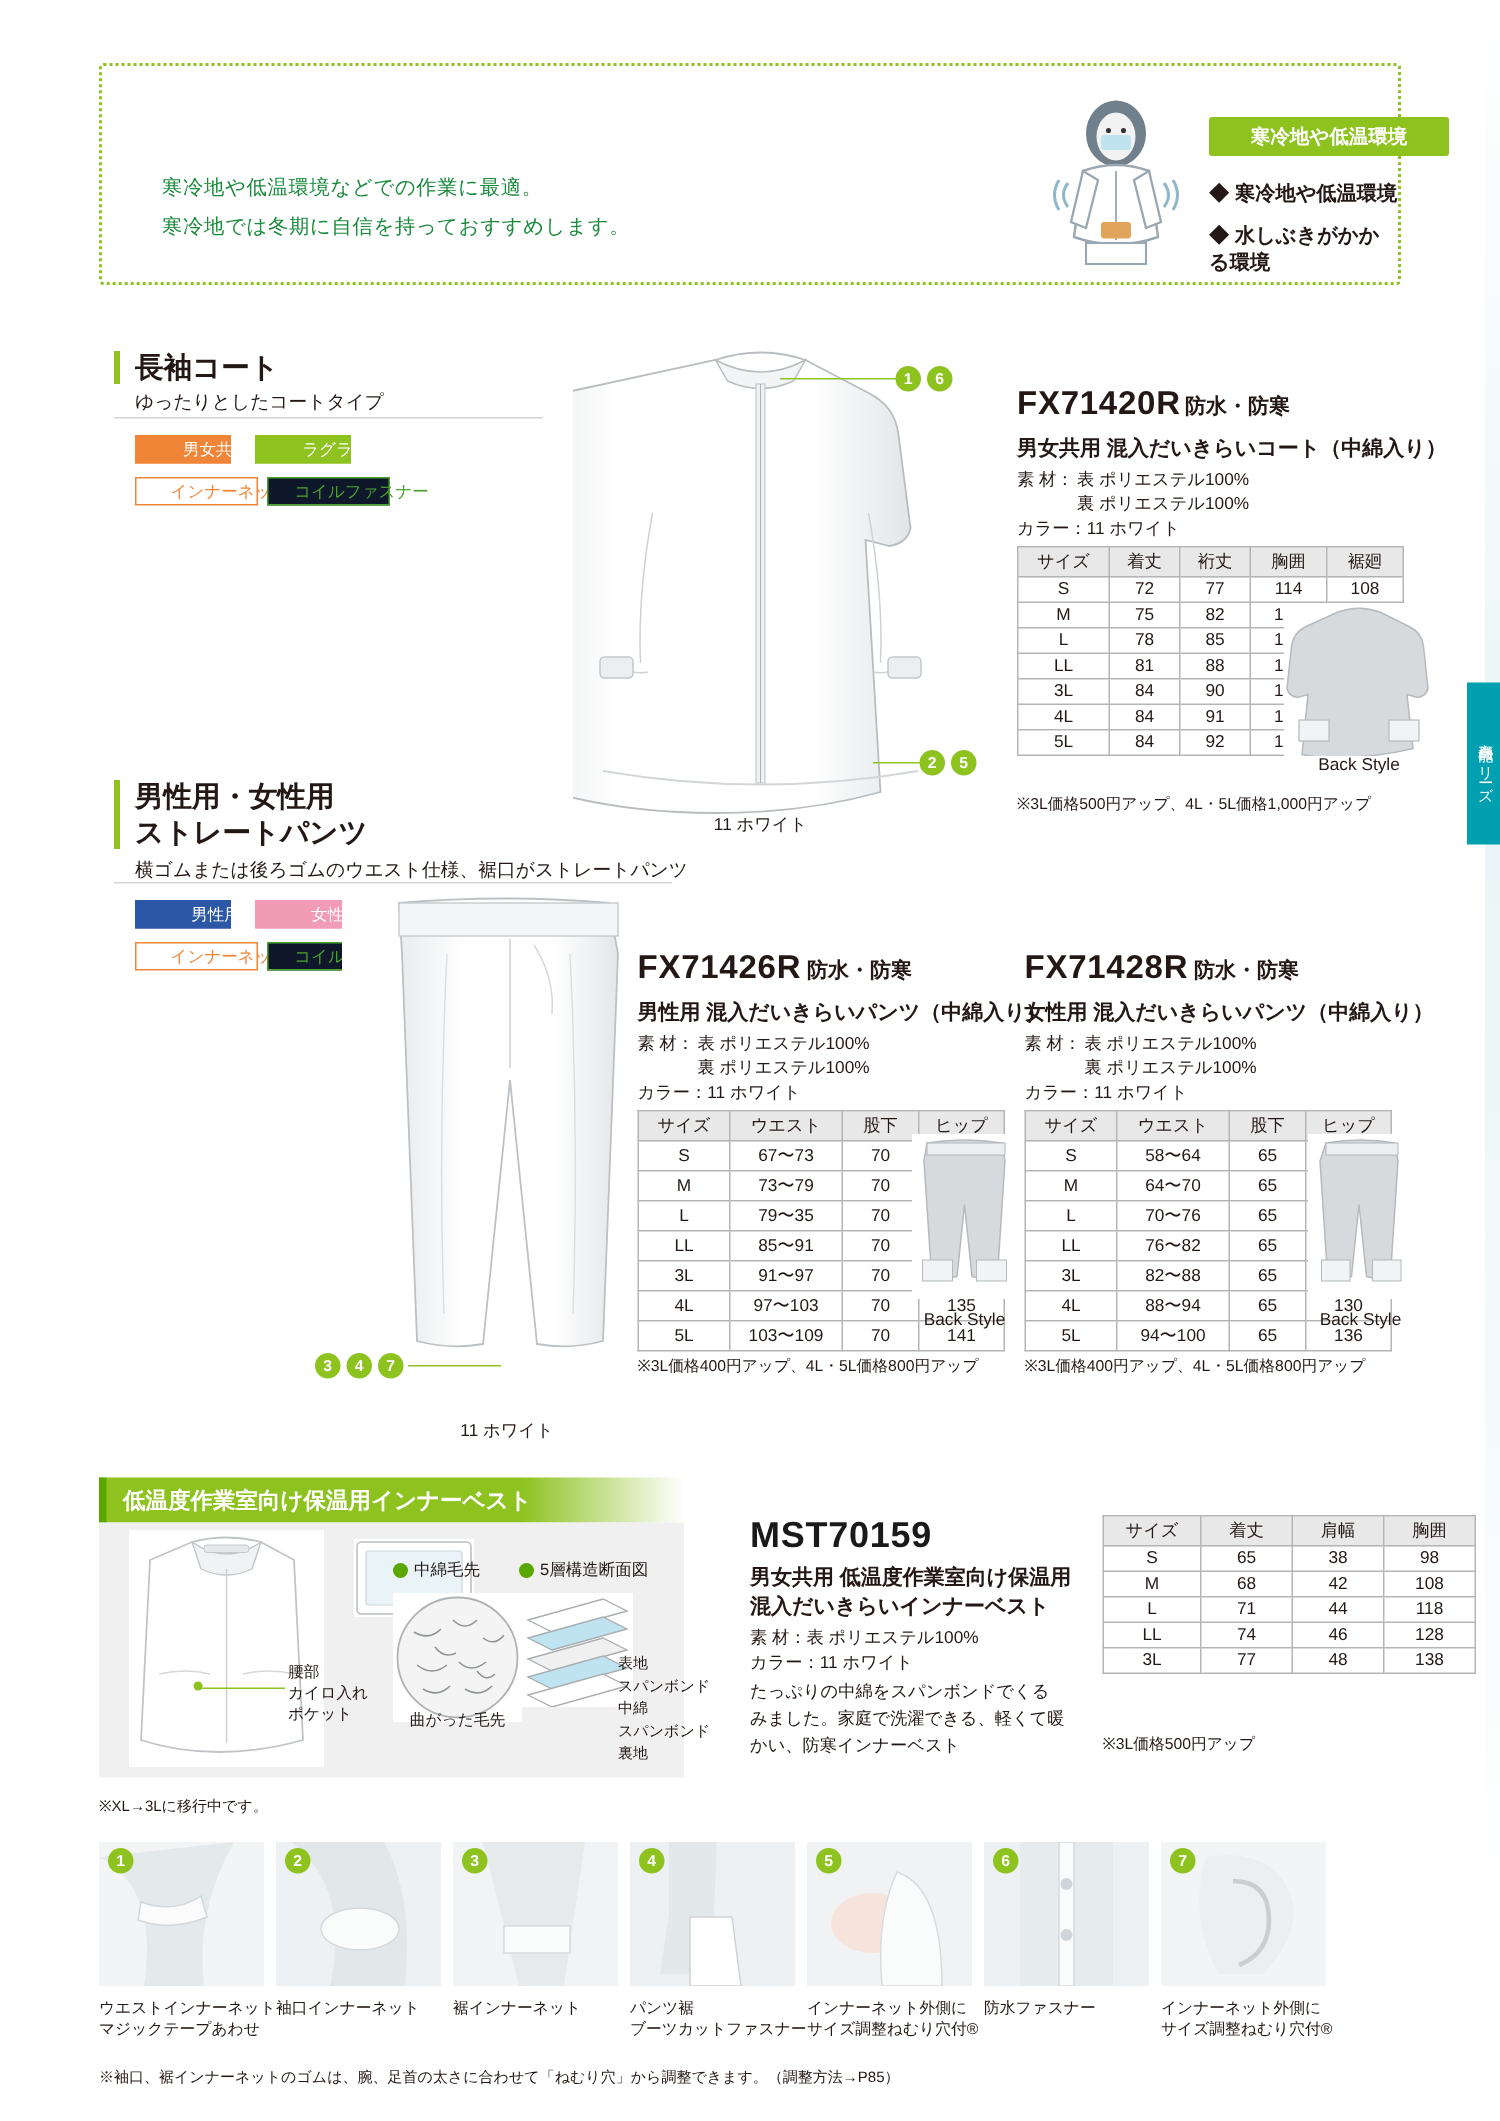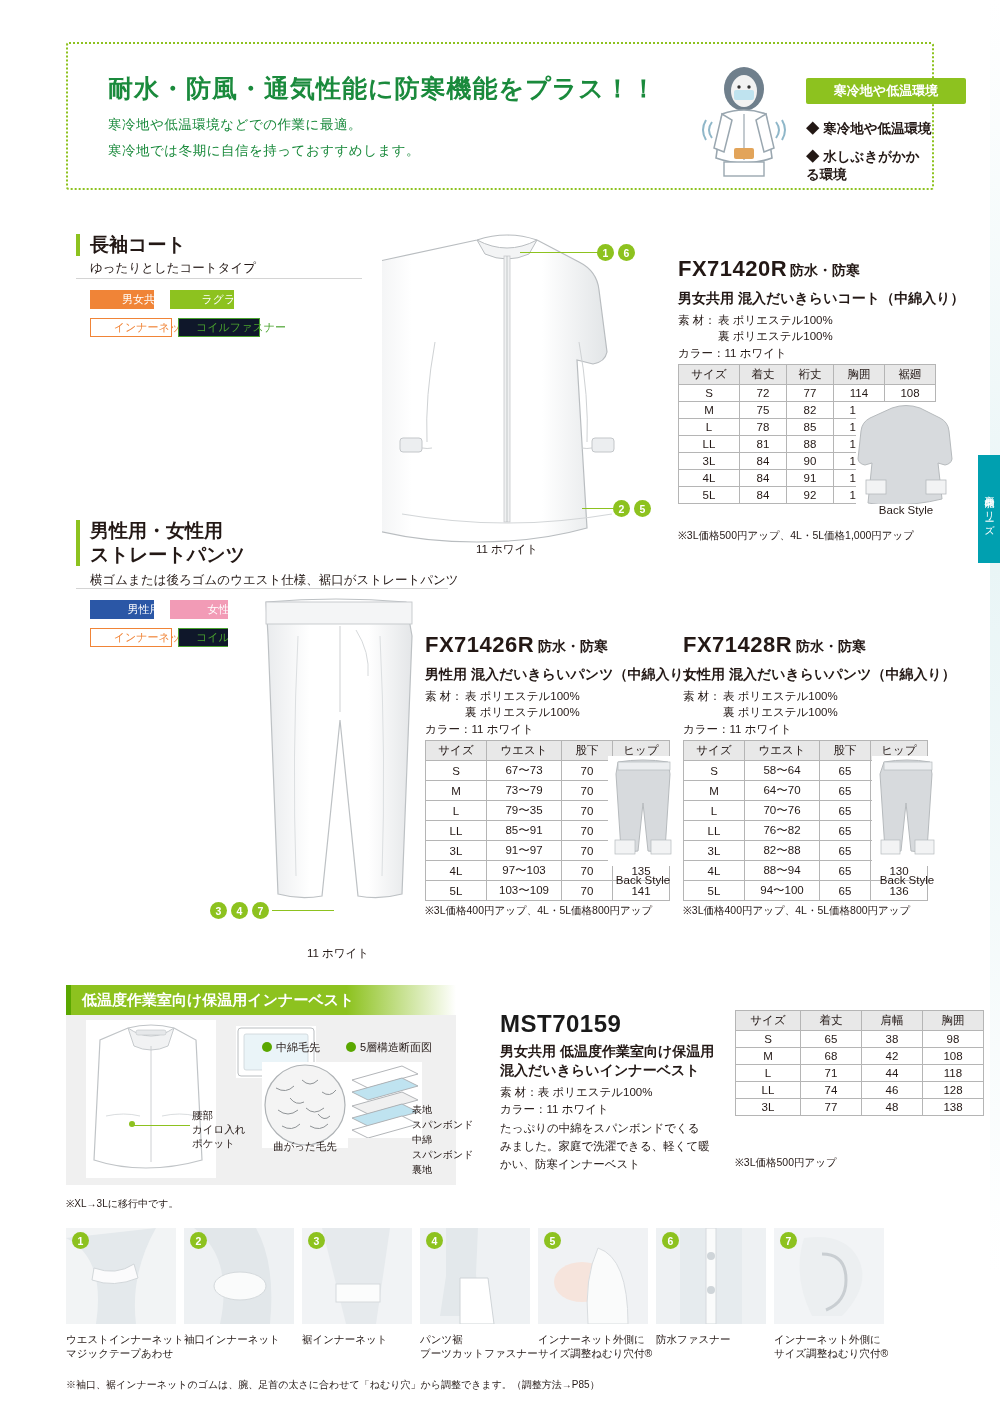--- a/index.html
+++ b/index.html
@@ -332,21 +332,20 @@
   }
 </style>
 </head>
 <body>
 
 <div class="page">
 
   <div class="side-tab-grad"></div>
 
   <div class="banner">
-    <div class="banner-title">耐水・防風・通気性能に防寒機能をプラス！！</div>
     <div class="banner-sub1">寒冷地や低温環境などでの作業に最適。</div>
     <div class="banner-sub2">寒冷地では冬期に自信を持っておすすめします。</div>
 
     <svg class="banner-person" viewBox="0 0 92 118">
       <ellipse cx="46" cy="27" rx="20" ry="22" fill="#6f7f8c"></ellipse>
       <ellipse cx="46" cy="29" rx="13" ry="16" fill="#f2f2f2"></ellipse>
       <rect x="36" y="28" width="20" height="10" rx="2" fill="#bfe3ef"></rect>
       <circle cx="41" cy="25" r="1.7" fill="#333"></circle>
       <circle cx="51" cy="25" r="1.7" fill="#333"></circle>
       <path d="M24 52 q22 -8 44 0 l6 44 q-28 10 -56 0 z" fill="#ffffff" stroke="#9aa7b0" stroke-width="1.6"></path>

